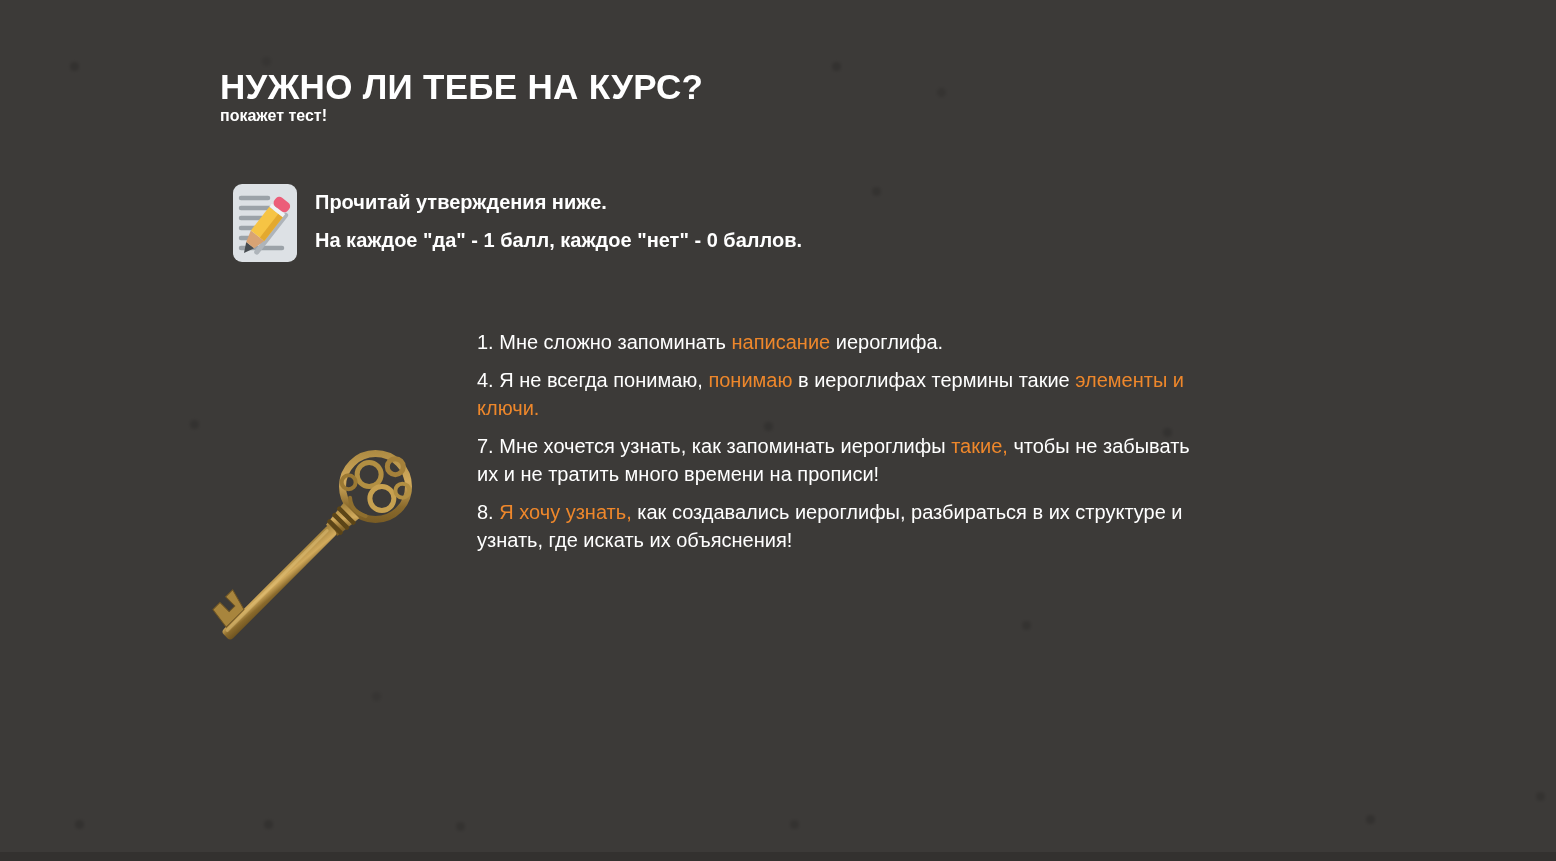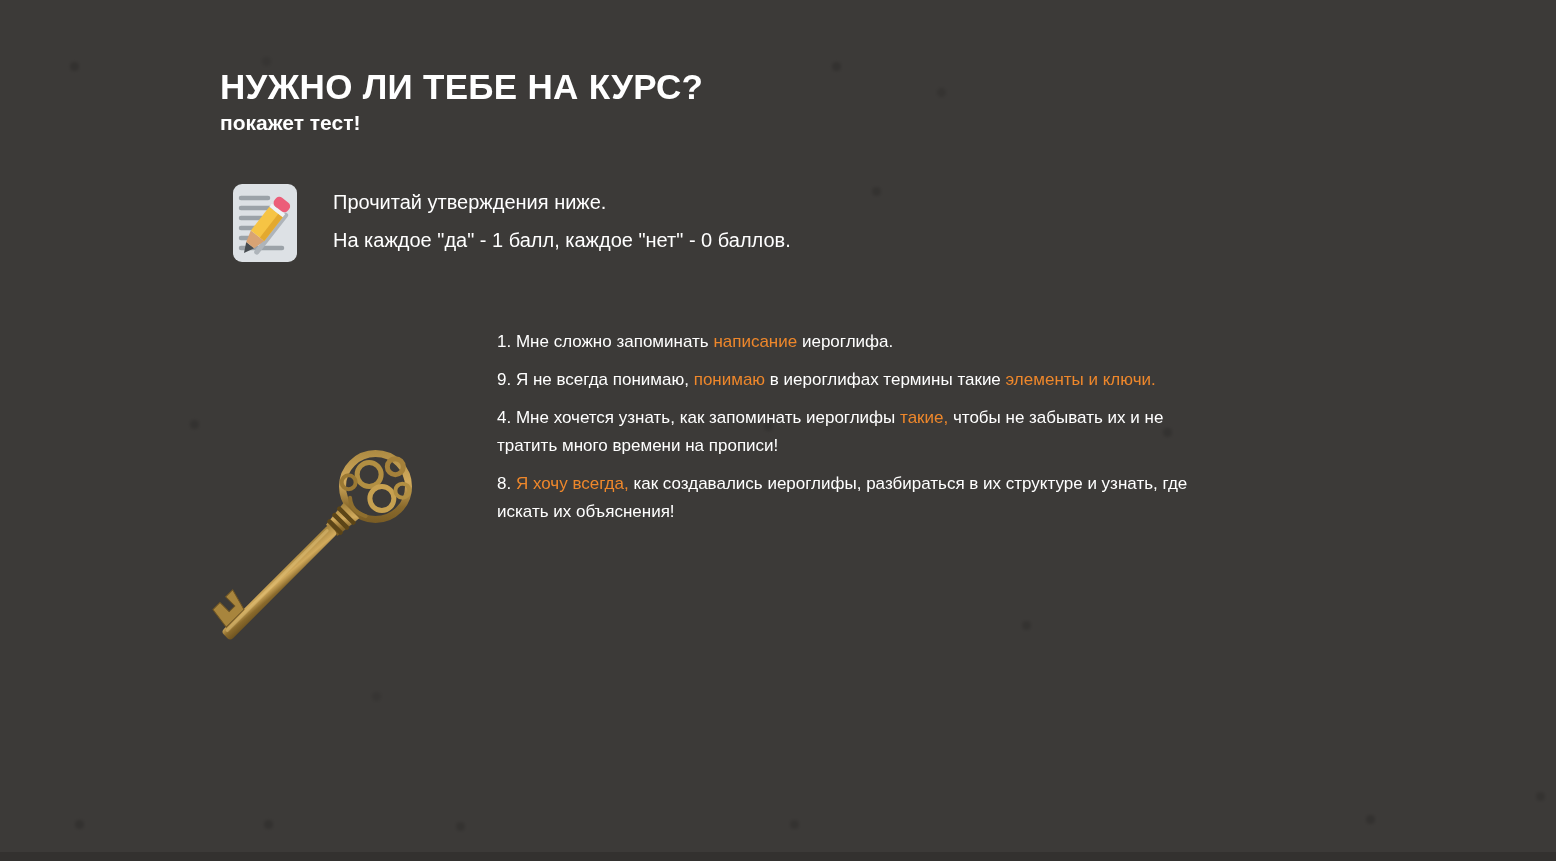--- a/index.html
+++ b/index.html
@@ -34,34 +34,34 @@
       1536px 792px 3px 0 rgba(0,0,0,0.12);
   }
   .page-title {
     position: absolute; left: 220px; top: 44px;
     font-size: 35px; font-weight: 700; letter-spacing: 0.3px;
     white-space: nowrap;
     text-align: center;
   }
   .page-subtitle {
     position: absolute; left: 220px; top: 94px;
-    font-size: 21px; font-weight: 700;
+    font-size: 16px; font-weight: 700;
     white-space: nowrap;
   }
   .instructions {
     position: absolute; left: 232px; top: 183px;
     display: flex; align-items: flex-start;
   }
   .memo-icon { width: 66px; height: 80px; flex: 0 0 auto; }
-  .instr-text { margin-left: 35px; padding-top: 9px; font-size: 20px; font-weight: 400; }
+  .instr-text { margin-left: 17px; padding-top: 9px; font-size: 20px; font-weight: 700; }
   .instr-text p { margin: 0 0 17px 0; line-height: 21px; white-space: nowrap; }
   .key-illustration { position: absolute; left: 212px; top: 428px; width: 240px; height: 250px; }
   .statements {
     position: absolute; left: 477px; top: 328px; width: 716px;
-    font-size: 17px; line-height: 28px; margin-left: 20px;
+    font-size: 20px; line-height: 28px;
   }
   .statement { margin: 0 0 10px 0; }
   .hl { color: var(--accent, #ee872b); }
   .bottom-strip {
     position: absolute; left: 0; bottom: 0; width: 100%; height: 9px;
     background: var(--strip, #33312f);
   }
 </style>
 </head>
 <body style="--bg: #3c3a38; --text: #ffffff; --accent: #ee872b; --strip: #33312f;">
@@ -126,18 +126,18 @@
     <g>
       <rect x="-6.5" y="72" width="13" height="152" rx="4" fill="url(#goldg)"></rect>
       <rect x="-4.5" y="76" width="3" height="144" rx="1.5" fill="#e7c87f" opacity="0.45"></rect>
     </g>
     <path d="M -6,192 L -28,186 L -28,196 L -15,196 L -15,204 L -28,204 L -28,214 L -6,217 Z" fill="#a8853d" stroke="#6e5424" stroke-width="1"></path>
   </g>
 </svg>
 
 <div class="statements" id="statements">
     <p class="statement"><span>1. Мне сложно запоминать </span><span class="hl">написание</span><span> иероглифа.</span></p>
-    <p class="statement"><span>9. Я не всегда понимаю, </span><span class="hl">понимаю</span><span> в иероглифах термины такие </span><span class="hl">элементы и ключи.</span></p>
-    <p class="statement"><span>4. Мне хочется узнать, как запоминать иероглифы </span><span class="hl">такие,</span><span> чтобы не забывать их и не тратить много времени на прописи!</span></p>
-    <p class="statement"><span>8. </span><span class="hl">Я хочу всегда,</span><span> как создавались иероглифы, разбираться в их структуре и узнать, где искать их объяснения!</span></p>
+    <p class="statement"><span>4. Я не всегда понимаю, </span><span class="hl">понимаю</span><span> в иероглифах термины такие </span><span class="hl">элементы и ключи.</span></p>
+    <p class="statement"><span>7. Мне хочется узнать, как запоминать иероглифы </span><span class="hl">такие,</span><span> чтобы не забывать их и не тратить много времени на прописи!</span></p>
+    <p class="statement"><span>8. </span><span class="hl">Я хочу узнать,</span><span> как создавались иероглифы, разбираться в их структуре и узнать, где искать их объяснения!</span></p>
   </div>
 
 <div class="bottom-strip"></div>
 
 </body></html>

